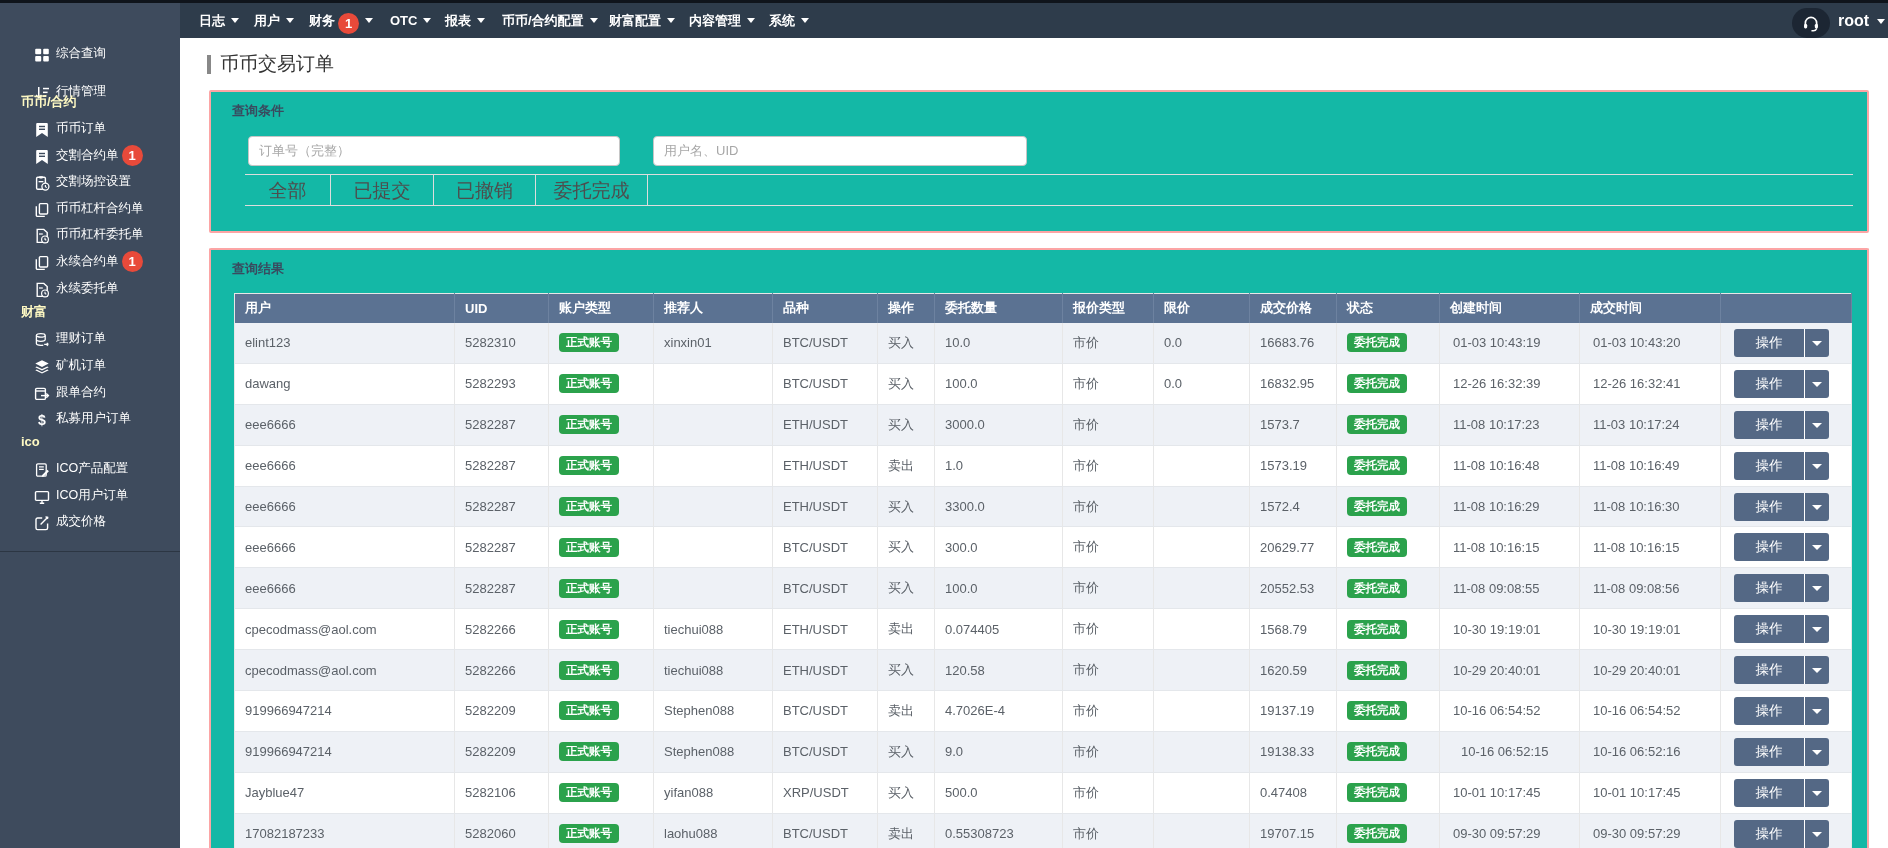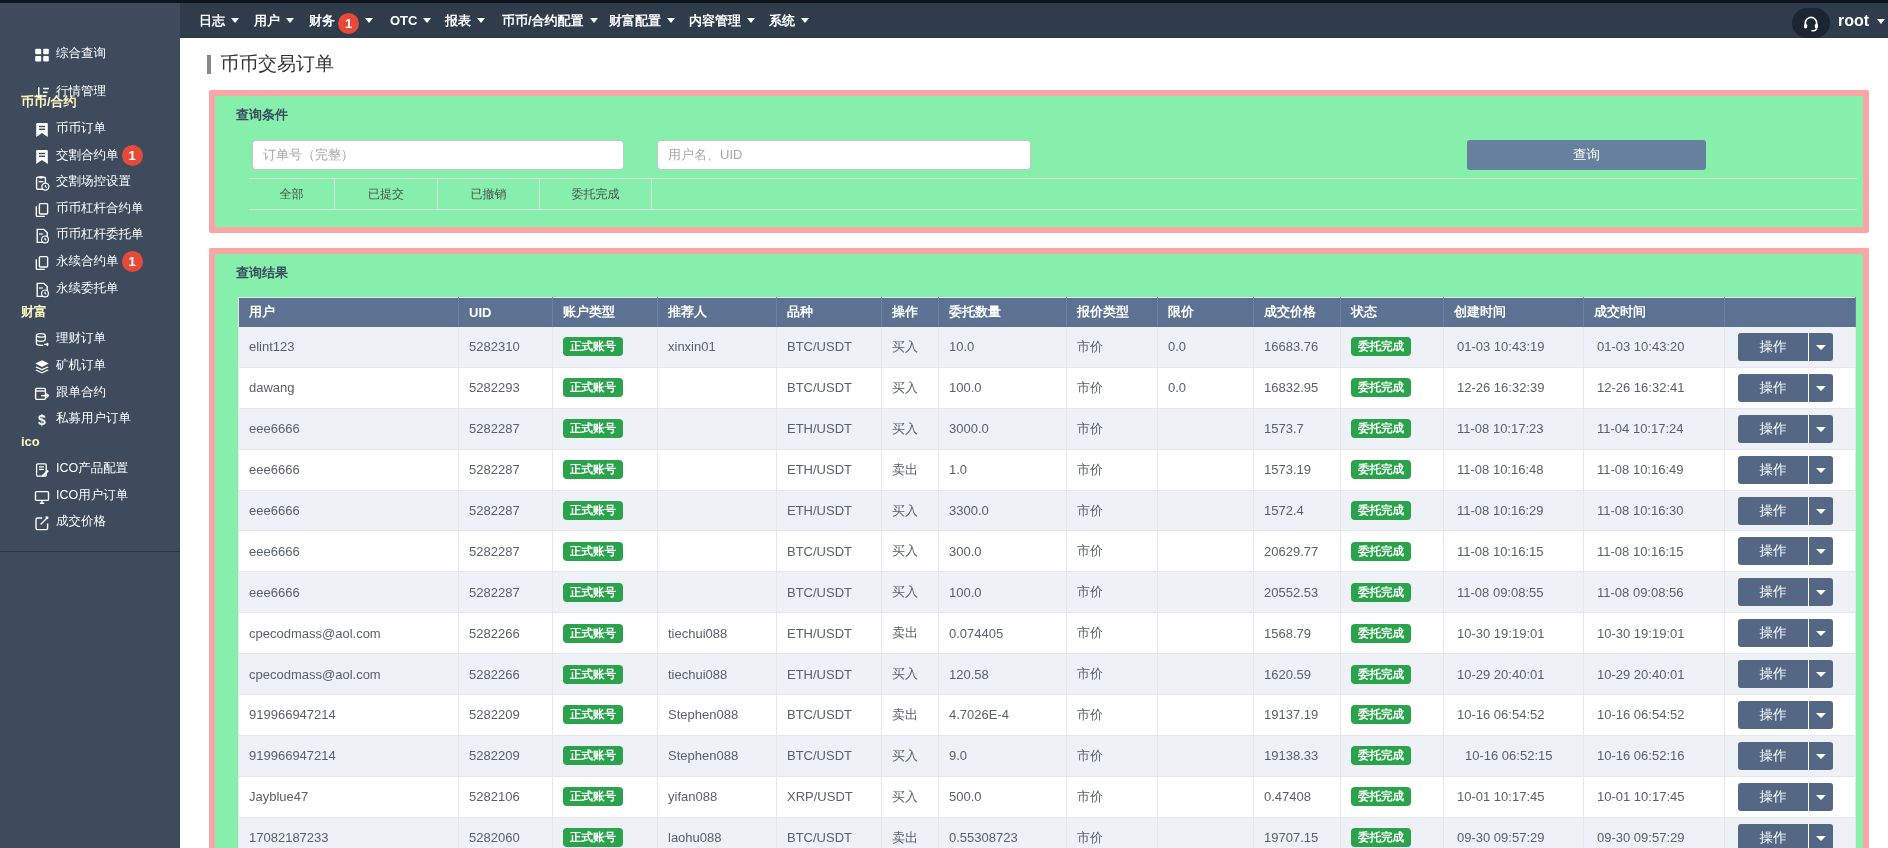--- a/index.html
+++ b/index.html
@@ -15,30 +15,30 @@
 .sbadge{position:absolute;top:3px;width:21px;height:21px;border-radius:50%;background:#e84a3a;color:#fff;font-size:13px;font-weight:bold;text-align:center;line-height:21px}
 .sdivider{position:absolute;left:0;top:548px;width:180px;height:1px;background:rgba(0,0,0,.28)}
 .nitem{position:absolute;top:0;height:35px;color:#fff;font-size:13px;font-weight:bold;line-height:35px;white-space:nowrap}
 .caret{display:inline-block;width:0;height:0;border-left:4px solid transparent;border-right:4px solid transparent;border-top:5px solid #fff;margin-left:6px;vertical-align:2px}
 .nbadge{display:inline-block;width:21px;height:21px;border-radius:50%;background:#e84a3a;color:#fff;font-size:13px;font-weight:bold;text-align:center;line-height:21px;margin-left:3px;vertical-align:-3px}
 .rootpill{left:1612px;top:5px;width:38px;height:30px;border-radius:15px;background:#1c2633;}
 .rootpill svg{position:absolute;left:10px;top:6px}
 .rootname{left:1658px;top:0;height:35px;line-height:35px;color:#fff;font-size:16px;font-weight:bold}
 .titlebar{left:27px;top:17px;width:4px;height:19px;background:#888}
 .pagetitle{left:40px;top:13px;font-size:19px;color:#333}
-.panel{border:6px solid #fca5a5;border-radius:2px;background:#86efac}
+.panel{border:2px solid #fca5a5;border-radius:2px;background:#14b8a6}
 .p1{left:29px;top:52px;width:1660px;height:143px}
 .p2{left:29px;top:210px;width:1660px;height:640px;border-bottom:none}
 .ptitle{position:absolute;left:21px;top:10px;font-size:13px;font-weight:bold;color:#394b5f}
 .inp{position:absolute;top:44px;height:30px;border:1px solid #c6c6c6;border-radius:4px;font-size:13px;color:#a7a7a7;line-height:28px;padding-left:10px;background:#fff}
 .sel{position:absolute;top:44px;height:30px;border:1px solid #8d8d8d;border-radius:4px;font-size:13px;color:#333;line-height:28px;padding-left:10px;background:#fff}
 .sel svg{position:absolute;right:10px;top:9px}
 .qbtn{position:absolute;left:1252px;top:44px;width:239px;height:30px;background:#67809e;border-radius:3px;color:#fff;font-size:13.5px;text-align:center;line-height:30px}
 .tabs{position:absolute;left:34px;top:82px;width:1608px;height:32px;border-top:1px solid #ddd;border-bottom:1px solid #ddd}
-.tab{float:left;height:31px;line-height:31px;text-align:center;font-size:12px;color:#4d4d4d;border-right:1px solid #ddd}
+.tab{float:left;height:31px;line-height:31px;text-align:center;font-size:19px;color:#4d4d4d;border-right:1px solid #ddd}
 .tbl{position:absolute;left:23px;top:43px;width:1617px;border-collapse:collapse;table-layout:fixed}
 .tbl th{background:#5b7292;color:#fff;font-size:13px;font-weight:bold;text-align:left;height:29px;padding:0 0 0 10px;border-right:1px solid #6d82a0;overflow:hidden;white-space:nowrap}
 .tbl th:last-child{border-right:1px solid #6d82a0}
 .tbl td{height:40.9px;font-size:13px;color:#5b6168;padding:0 0 0 10px;border-right:1px solid #e7e7e7;border-bottom:1px solid #e4e7eb;overflow:hidden;white-space:nowrap;background:#fff}
 .tbl tr.odd td{background:#eef1f6}
 .tbl{border:1px solid #e7e7e7}
 .badge{display:inline-block;height:19px;line-height:19px;padding:0 7px;border-radius:4px;background:#2ba24c;color:#fff;font-size:11.5px;font-weight:bold}
 .opbtn{display:flex;width:95px;height:28px;margin-left:13px}
 .opbtn .m{width:70px;background:#546885;border-radius:3px 0 0 3px;color:#fff;font-size:13.5px;text-align:center;line-height:28px}
 .opbtn .s{width:1px;background:#fff}
@@ -225,21 +225,20 @@
     </div>
     <div class="abs rootname">root<span class="caret" style="margin-left:8px"></span></div>
   </div>
 <div class="abs content">
     <div class="abs titlebar"></div>
     <div class="abs pagetitle">币币交易订单</div>
     <div class="abs panel p1">
       <div class="ptitle">查询条件</div>
       <div class="inp" style="left:37px;width:372px">订单号（完整）</div>
       <div class="inp" style="left:442px;width:374px">用户名、UID</div>
-      <div class="qbtn">查询</div>
       <div class="tabs">
         <div class="tab" style="width:86px">全部</div>
         <div class="tab" style="width:103px">已提交</div>
         <div class="tab" style="width:102px">已撤销</div>
         <div class="tab" style="width:112px">委托完成</div>
       </div>
     </div>
     <div class="abs panel p2">
       <div class="ptitle">查询结果</div>
       <table class="tbl">
@@ -326,21 +325,21 @@
             <td><span class="badge">正式账号</span></td>
             <td></td>
             <td>ETH/USDT</td>
             <td>买入</td>
             <td>3000.0</td>
             <td>市价</td>
             <td></td>
             <td>1573.7</td>
             <td><span class="badge">委托完成</span></td>
             <td style="padding-left:13px">11-08 10:17:23</td>
-            <td style="padding-left:13px">11-04 10:17:24</td>
+            <td style="padding-left:13px">11-03 10:17:24</td>
             <td style="padding-left:0">
               <div class="opbtn">
                 <div class="m">操作</div>
                 <div class="s"></div>
                 <div class="c"></div>
               </div>
             </td>
           </tr>
           <tr class="even">
             <td>eee6666</td>

